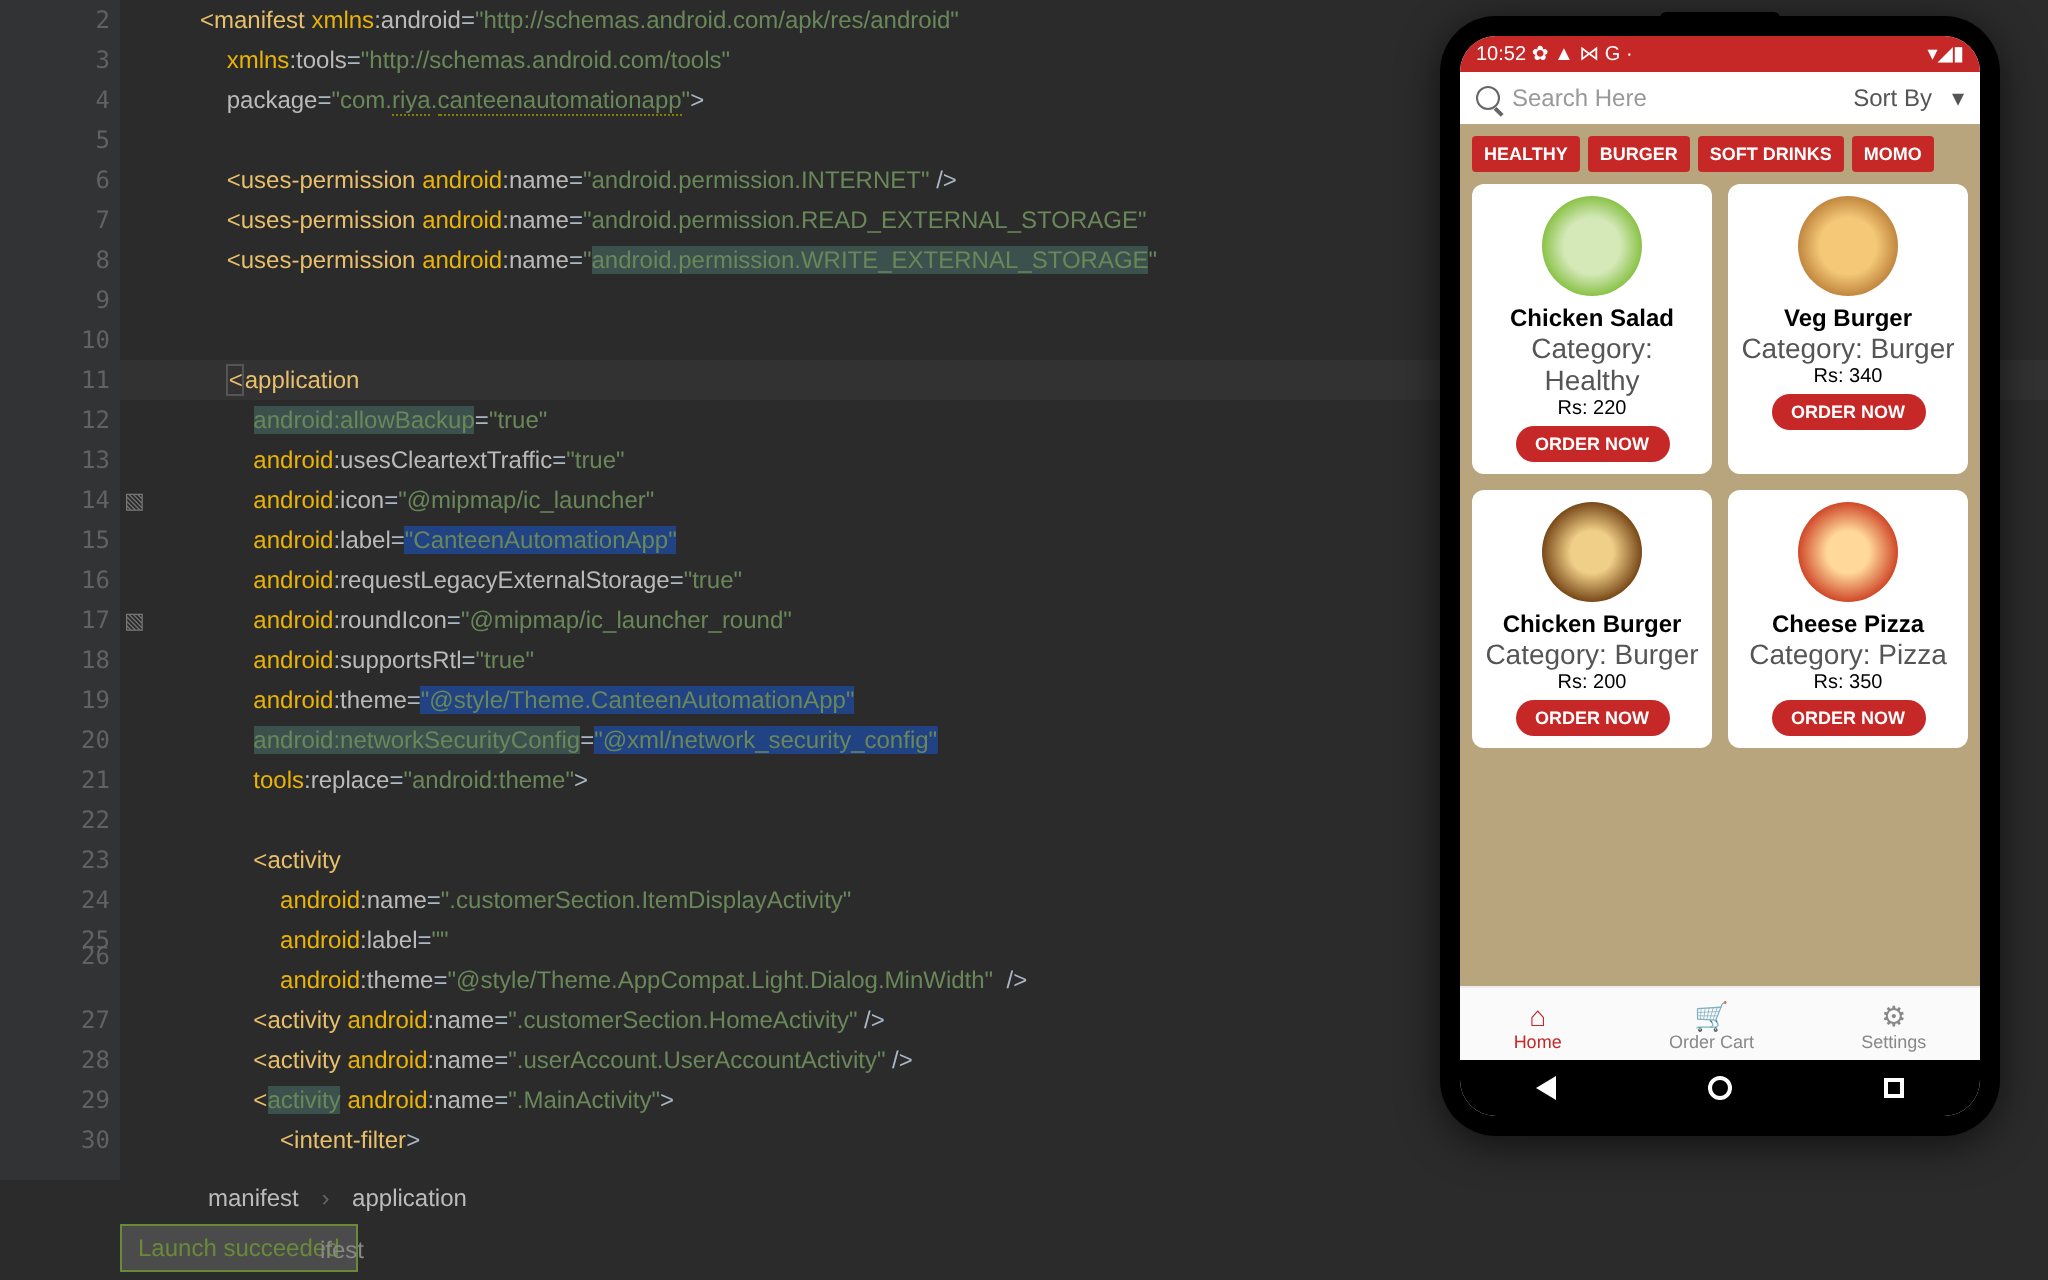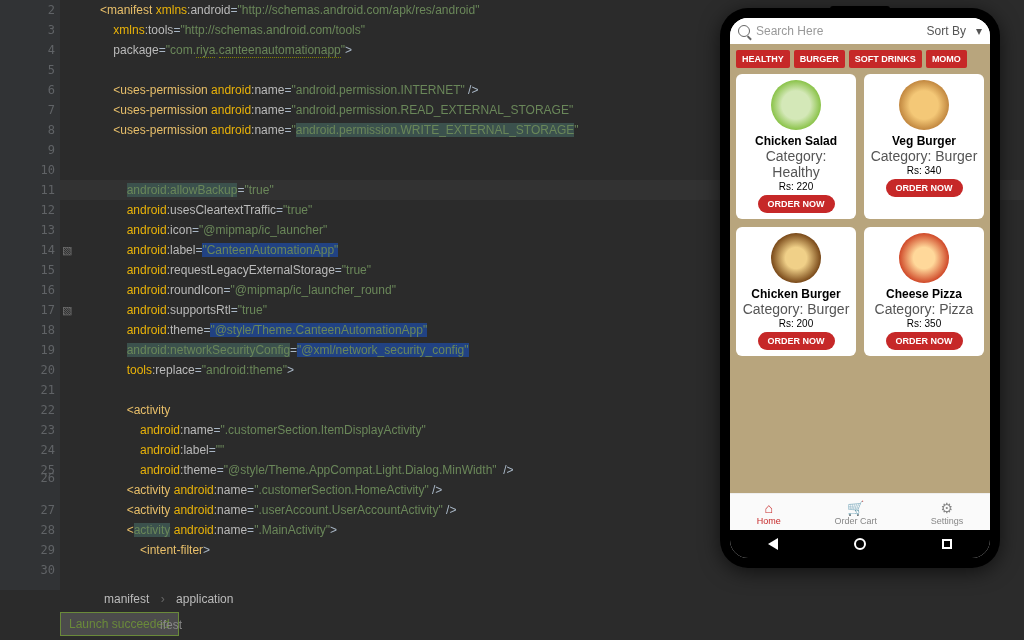--- a/index.html
+++ b/index.html
@@ -104,20 +104,21 @@
   <div class="code" id="code-lines">
       <div class="ln"><span class="brack">&lt;</span><span class="tag">manifest</span> <span class="attr-ns">xmlns</span><span class="attr">:android</span>=<span class="val">"http://schemas.android.com/apk/res/android"</span></div>
       <div class="ln">    <span class="attr-ns">xmlns</span><span class="attr">:tools</span>=<span class="val">"http://schemas.android.com/tools"</span></div>
       <div class="ln">    <span class="attr">package</span>=<span class="val">"com.<span class="warn">riya</span>.<span class="warn">canteenautomationapp</span>"</span>&gt;</div>
       <div class="ln"></div>
       <div class="ln">    <span class="brack">&lt;</span><span class="tag">uses-permission</span> <span class="attr-ns">android</span><span class="attr">:name</span>=<span class="val">"android.permission.INTERNET"</span> /&gt;</div>
       <div class="ln">    <span class="brack">&lt;</span><span class="tag">uses-permission</span> <span class="attr-ns">android</span><span class="attr">:name</span>=<span class="val">"android.permission.READ_EXTERNAL_STORAGE"</span></div>
       <div class="ln">    <span class="brack">&lt;</span><span class="tag">uses-permission</span> <span class="attr-ns">android</span><span class="attr">:name</span>=<span class="val">"</span><span class="str-bg">android.permission.WRITE_EXTERNAL_STORAGE</span><span class="val">"</span></div>
       <div class="ln"></div>
       <div class="ln"></div>
+      <div class="ln">    <span class="brack hl-box">&lt;</span><span class="tag">application</span></div>
       <div class="ln">        <span class="str-bg">android:allowBackup</span>=<span class="val">"true"</span></div>
       <div class="ln">        <span class="attr-ns">android</span><span class="attr">:usesCleartextTraffic</span>=<span class="val">"true"</span></div>
       <div class="ln">        <span class="attr-ns">android</span><span class="attr">:icon</span>=<span class="val">"@mipmap/ic_launcher"</span></div>
       <div class="ln">        <span class="attr-ns">android</span><span class="attr">:label</span>=<span class="val val-bg">"CanteenAutomationApp"</span></div>
       <div class="ln">        <span class="attr-ns">android</span><span class="attr">:requestLegacyExternalStorage</span>=<span class="val">"true"</span></div>
       <div class="ln">        <span class="attr-ns">android</span><span class="attr">:roundIcon</span>=<span class="val">"@mipmap/ic_launcher_round"</span></div>
       <div class="ln">        <span class="attr-ns">android</span><span class="attr">:supportsRtl</span>=<span class="val">"true"</span></div>
       <div class="ln">        <span class="attr-ns">android</span><span class="attr">:theme</span>=<span class="val val-bg">"@style/Theme.CanteenAutomationApp"</span></div>
       <div class="ln">        <span class="str-bg">android:networkSecurityConfig</span>=<span class="val val-bg">"@xml/network_security_config"</span></div>
       <div class="ln">        <span class="attr-ns">tools</span><span class="attr">:replace</span>=<span class="val">"android:theme"</span>&gt;</div>
@@ -139,20 +140,24 @@
   </div>
   <div class="launch">Launch succeeded</div>
   <div class="launch-over">ifest</div>
 <div class="gut-icon" style="top: 244px;">▧</div>
     <div class="gut-icon" style="top: 304px;">▧</div>
   </div>
 
 <div class="phone">
   <div class="camera"></div>
   <div class="phone-scr">
+    <div class="status">
+      <span><span>10:52</span> <span>✿ ▲ ⋈ G ·</span></span>
+      <span>▾◢▮</span>
+    </div>
     <div class="search-bar">
       <div class="search-input">
         <span class="mag"></span>
         <span>Search Here</span>
       </div>
       <div class="sortby">
         <span>Sort By</span>
           <span>▾</span>
       </div>
     </div>

